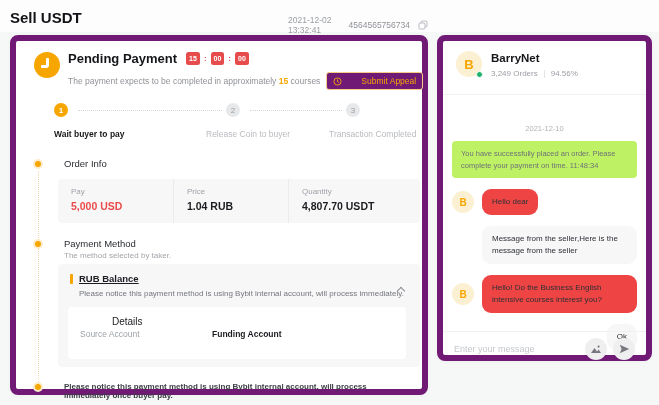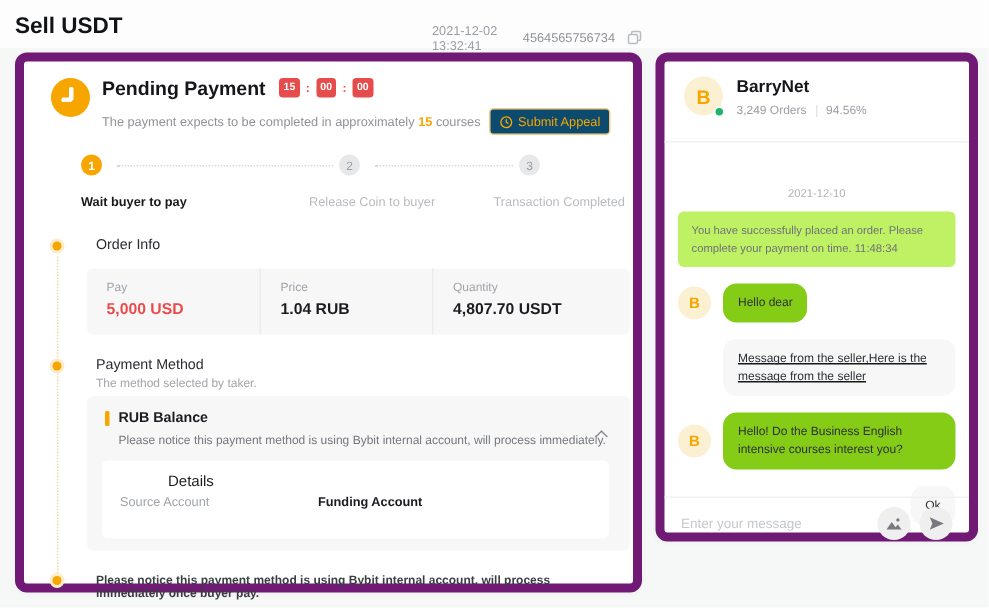--- a/index.html
+++ b/index.html
@@ -21,21 +21,21 @@
   
   .clock-big { position:absolute; top:11px; left:18px; width:26px; height:26px; border-radius:50%; background:#f7a600; }
   .clock-big::before { content:""; position:absolute; left:12px; top:6px; width:2.5px; height:9px; background:#fff; border-radius:1px; }
   .clock-big::after  { content:""; position:absolute; left:7px; top:13px; width:7px; height:2.5px; background:#fff; border-radius:1px; }
   .pending-title-row { position:absolute; top:10px; left:52px; display:flex; align-items:center; gap:4px; }
   .pending-title { font-size:13px; font-weight:700; color:#15161a; margin-right:5px; }
   .cd-box { background:#e64c4c; color:#fff; font-size:7px; font-weight:700; border-radius:2.5px; padding:3px 3px; min-width:13px; text-align:center; }
   .cd-sep { color:#e64c4c; font-size:8px; font-weight:700; }
   .pending-sub-row { position:absolute; top:31px; left:52px; display:flex; align-items:center; gap:6px; font-size:8.5px; color:#8f9297; white-space:nowrap; }
   .hl { color:#f7a600; font-weight:700; }
-  .appeal-btn { display:inline-flex; align-items:center; gap:3px; border:1px solid #f6cd86; color:#f7a600; border-radius:3px; padding:3px 6px; font-size:8.5px; cursor:pointer; background:#0c4a6e; }
+  .appeal-btn { display:inline-flex; align-items:center; gap:19px; border:1px solid #f6cd86; color:#f7a600; border-radius:3px; padding:3px 6px; font-size:8.5px; cursor:pointer; background:#701a75; }
 
   
   .stepper { position:absolute; top:62px; left:10px; width:398px; height:46px; }
   .step-circle { position:absolute; top:0; width:14px; height:14px; border-radius:50%; background:#e6e8ea; color:#9a9da2; font-size:8px; display:flex; align-items:center; justify-content:center; }
   .step-circle.active { background:#f7a600; color:#fff; font-weight:700; }
   .step-dots { position:absolute; top:7px; border-top:1px dotted #d7d9dc; }
   .step-label { position:absolute; top:26px; font-size:8.5px; color:#b8bbbf; white-space:nowrap; }
   .step-label.active { color:#17181a; font-weight:700; }
 
   
@@ -48,21 +48,21 @@
   .oi-col { width:115px; padding:8px 0 0 13px; }
   .oi-col + .oi-col { border-left:1px solid #ebebec; }
   .oi-col:last-child { width:132px; }
   .oi-label { font-size:8px; color:#9fa3a8; }
   .oi-value { font-size:10.5px; font-weight:700; color:#1b1c20; margin-top:4px; }
   .oi-value.red { color:#eb4b4b; }
 
   .method-box { position:absolute; top:223px; left:42px; width:362px; height:103px; background:#f7f7f8; border-radius:4px; padding:9px 12px; }
   .method-head { display:flex; align-items:center; }
   .method-bar { width:3px; height:10px; background:#f7a600; border-radius:1px; }
-  .method-name { font-size:9.5px; font-weight:700; color:#1b1c20; margin-left:6px; }
+  .method-name { font-size:9.5px; font-weight:700; color:#1b1c20; margin-left:6px;text-decoration:underline; }
   .method-note { font-size:8px; color:#74777c; margin-top:5px; margin-left:9px; }
   .chevron-up { position:absolute; right:16px; top:24px; width:6px; height:6px; border-left:1.5px solid #8a8d92; border-top:1.5px solid #8a8d92; transform:rotate(45deg); cursor:pointer; }
   .details-box { margin-top:9px; margin-left:-2px; width:338px; height:52px; background:#fff; border-radius:4px; padding:9px 12px; }
   .details-title { font-size:10px; font-weight:400; color:#1b1c20;padding-left:32px; }
   .details-row { display:flex; margin-top:2px; font-size:8.5px; }
   .details-label { width:132px; color:#9fa3a8; }
   .details-value { font-weight:700; color:#1b1c20; }
 
   .footer-note { position:absolute; top:341px; left:48px; right:16px; font-size:8px; font-weight:600; color:#3a3d42; }
 
@@ -71,25 +71,25 @@
   .online-dot { position:absolute; top:30px; left:33px; width:7px; height:7px; border-radius:50%; background:#20b26c; border:1.5px solid #fff; }
   .seller-name { position:absolute; top:11px; left:48px; font-size:11.5px; font-weight:700; color:#15161a; }
   .seller-stats { position:absolute; top:28px; left:48px; display:flex; align-items:center; gap:6px; font-size:8px; color:#9b9ea3; }
   .stat-div { width:1px; height:8px; background:#e4e5e7; }
   .hdr-divider { position:absolute; top:53px; left:0; width:100%; border-top:1px solid #f1f1f2; }
 
   .chat-area { position:absolute; top:72px; left:0; width:100%; height:236px; padding:0 9px; }
   .chat-date { text-align:center; font-size:7.5px; color:#b0b3b8; margin-top:11px; }
   .sys-msg { margin-top:8px; background:#bef264; border-radius:4px; padding:7px 9px; font-size:7.5px; line-height:1.55; color:#6f7277; }
   .msg-row { display:flex; align-items:center; margin-top:11px; }
-  .msg-row.noavatar { padding-left:30px;text-decoration:underline; }
+  .msg-row.noavatar { padding-left:30px; }
   .msg-row.self { justify-content:flex-end; }
   .chat-avatar { width:22px; height:22px; min-width:22px; border-radius:50%; background:#fcf0d2; color:#f7a600; font-size:10px; font-weight:700; display:flex; align-items:center; justify-content:center; }
   .bubble { border-radius:9px; padding:7px 10px; font-size:8px; line-height:1.5; color:#2d3035; max-width:158px; }
-  .bubble.cream { background:#84cc16; margin-left:8px; }
+  .bubble.cream { background:#ef4444; margin-left:8px; }
   .bubble.gray { background:#f7f7f8; }
   .input-divider { position:absolute; top:290px; left:0; width:100%; border-top:1px solid #f1f1f2; }
   .input-row { position:absolute; top:291px; left:0; width:100%; height:34px; display:flex; align-items:center; padding:0 11px; gap:6px; }
   .chat-input { flex:1; border:none; outline:none; font-size:9px; color:#3a3d42; font-family:inherit; background:transparent; }
   .chat-input::placeholder { color:#c5c8cc; }
   .icon-circle { width:22px; height:22px; min-width:22px; border-radius:50%; background:#efeff0; display:flex; align-items:center; justify-content:center; cursor:pointer; }
 </style>
 </head>
 <body>
 

